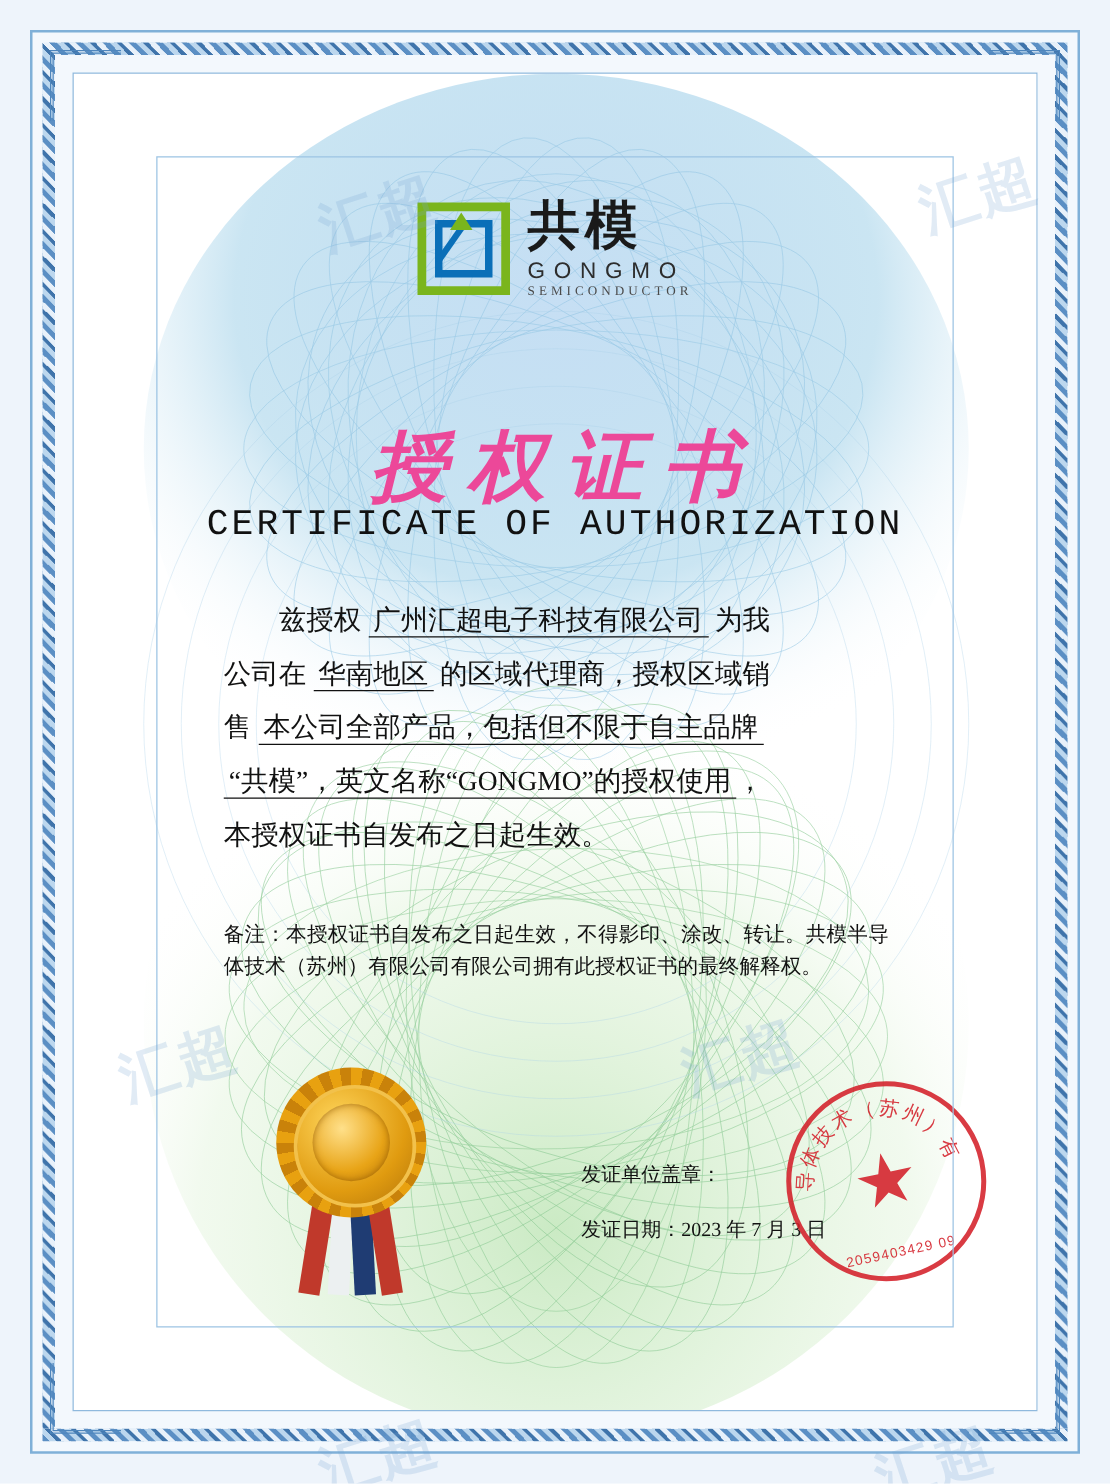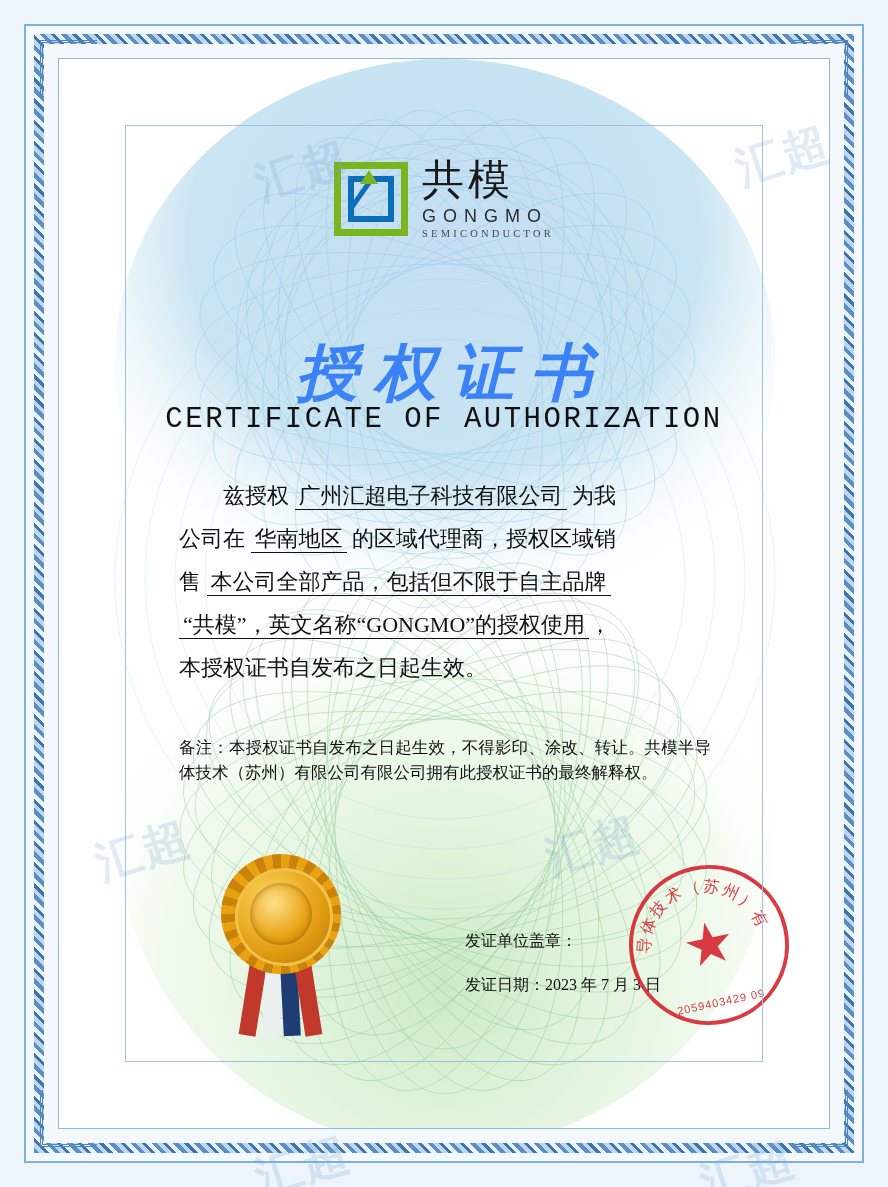--- a/index.html
+++ b/index.html
@@ -160,21 +160,21 @@
     top: 20px;
     width: 5px;
     height: 34px;
     background: #0a6fb8;
     transform: rotate(35deg);
     transform-origin: top center;
   }
   .logo-text { line-height: 1; }
   .logo-cn {
     font-family: "Liberation Sans", sans-serif;
-    font-weight: normal;
+    font-weight: bold;
     font-size: 42px;
     color: #1a1a1a;
     letter-spacing: 4px;
   }
   .logo-en1 {
     font-family: "Liberation Sans", sans-serif;
     font-size: 18px;
     color: #2d2d2d;
     letter-spacing: 7px;
     margin-top: 6px;
@@ -190,21 +190,21 @@
   
   .title-cn {
     position: absolute;
     top: 272px;
     left: 0; right: 0;
     text-align: center;
     font-family: "Liberation Serif", serif;
     font-size: 62px;
     font-weight: bold;
     font-style: italic;
-    color: #3b82f6;
+    color: #ec4899;
     letter-spacing: 16px;
     text-indent: 16px;
   }
   .title-en {
     position: absolute;
     top: 344px;
     left: 0; right: 0;
     text-align: center;
     font-family: "Liberation Mono", monospace;
     font-size: 29px;

